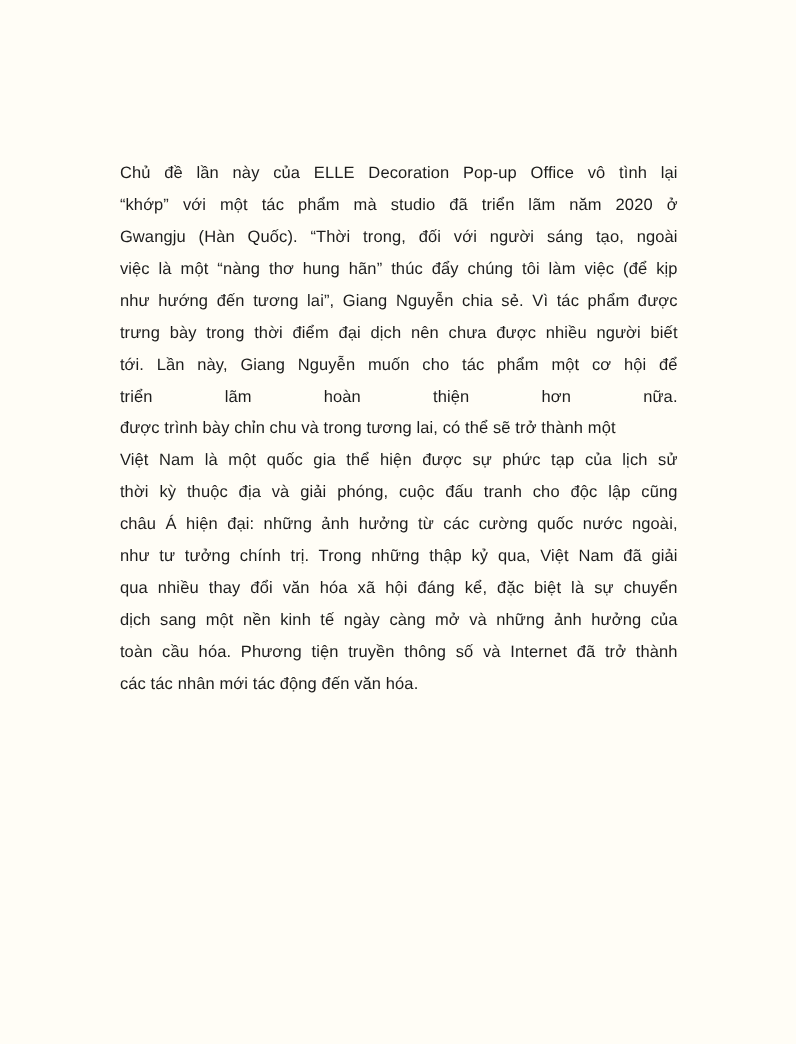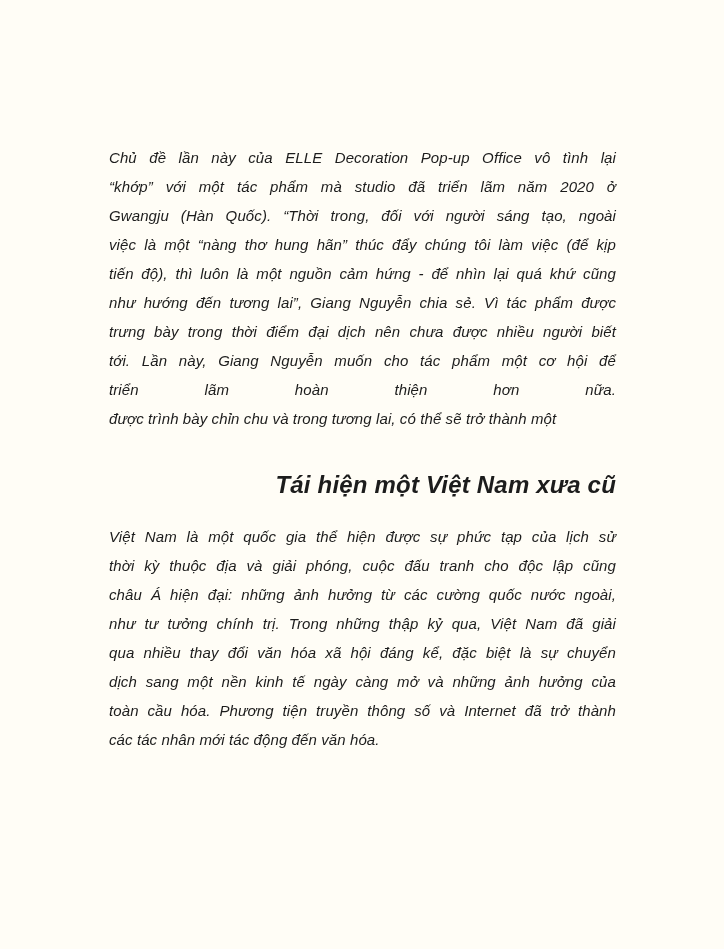--- a/index.html
+++ b/index.html
@@ -14,21 +14,20 @@
     background-color: #fffdf6; 
     font-family: "Liberation Sans", sans-serif;
   }
   .text-column {
     position: absolute;
     left: 109px;
     top: 0;
     width: 507px;
     padding-top: 143px;
     color: #1c1c1c; 
-    font-style: italic;
   }
   .body-paragraph {
     font-size: 15px;
     line-height: 29px;
     letter-spacing: 0.1px;
   }
   .body-paragraph .line {
     text-align: justify;
     text-align-last: justify;
     white-space: normal;
@@ -49,29 +48,27 @@
 </style>
 </head>
 <body style="background-color: rgb(255, 253, 246);">
 
 <main class="text-column" style="color: rgb(28, 28, 28);">
   <div class="body-paragraph paragraph-1">
       <div class="line">Chủ đề lần này của ELLE Decoration Pop-up Office vô tình lại</div>
       <div class="line">“khớp” với một tác phẩm mà studio đã triển lãm năm 2020 ở</div>
       <div class="line">Gwangju (Hàn Quốc). “Thời trong, đối với người sáng tạo, ngoài</div>
       <div class="line">việc là một “nàng thơ hung hãn” thúc đẩy chúng tôi làm việc (để kịp</div>
-      <div class="line">tiến độ), thì luôn là một nguồn cảm hứng - để nhìn lại quá khứ cũng</div>
       <div class="line">như hướng đến tương lai”, Giang Nguyễn chia sẻ. Vì tác phẩm được</div>
       <div class="line">trưng bày trong thời điểm đại dịch nên chưa được nhiều người biết</div>
       <div class="line">tới. Lần này, Giang Nguyễn muốn cho tác phẩm một cơ hội để</div>
       <div class="line">triển lãm hoàn thiện hơn nữa.</div>
       <div class="line">được trình bày chỉn chu và trong tương lai, có thể sẽ trở thành một</div>
     </div>
 
-  <h2 class="section-heading">Tái hiện một Việt Nam xưa cũ</h2>
 
   <div class="body-paragraph paragraph-2">
       <div class="line">Việt Nam là một quốc gia thể hiện được sự phức tạp của lịch sử</div>
       <div class="line">thời kỳ thuộc địa và giải phóng, cuộc đấu tranh cho độc lập cũng</div>
       <div class="line">châu Á hiện đại: những ảnh hưởng từ các cường quốc nước ngoài,</div>
       <div class="line">như tư tưởng chính trị. Trong những thập kỷ qua, Việt Nam đã giải</div>
       <div class="line">qua nhiều thay đổi văn hóa xã hội đáng kể, đặc biệt là sự chuyển</div>
       <div class="line">dịch sang một nền kinh tế ngày càng mở và những ảnh hưởng của</div>
       <div class="line">toàn cầu hóa. Phương tiện truyền thông số và Internet đã trở thành</div>
       <div class="line">các tác nhân mới tác động đến văn hóa.</div>

